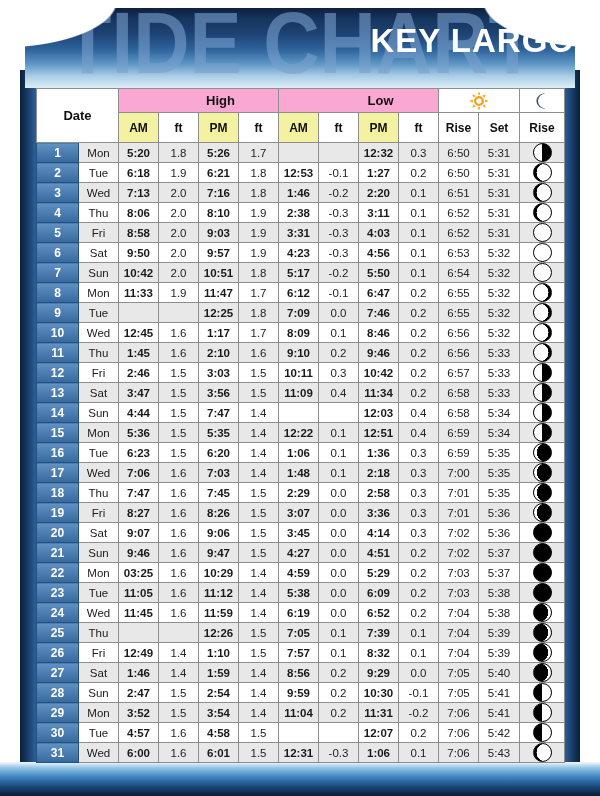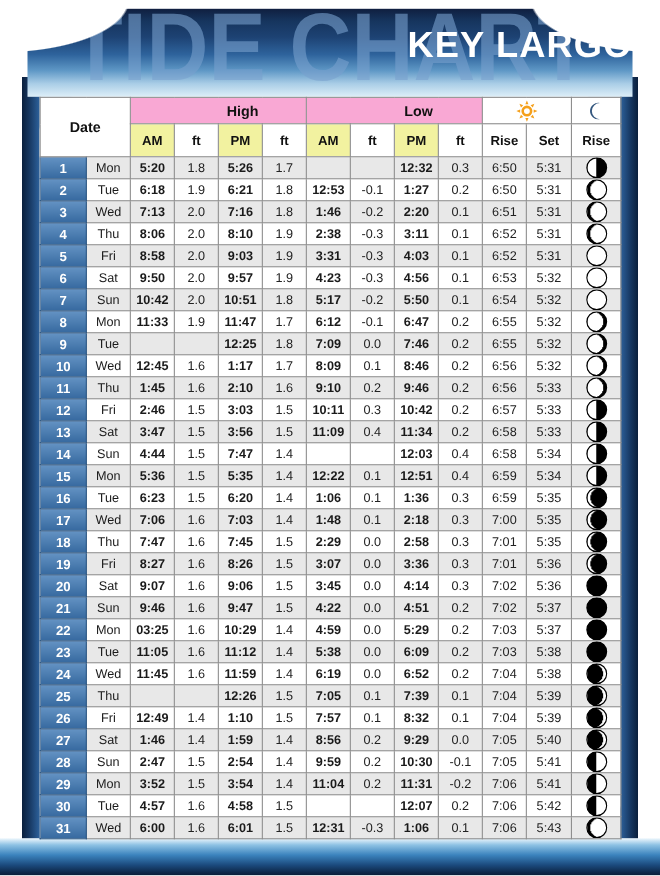--- a/index.html
+++ b/index.html
@@ -474,21 +474,21 @@
               <div class="moon moon-new"></div>
             </td>
     </tr>
           <tr class="data-row">
       <td class="num">21</td>
       <td class="day">Sun</td>
       <td class="time">9:46</td>
       <td class="ft">1.6</td>
       <td class="time">9:47</td>
       <td class="ft">1.5</td>
-      <td class="time">4:22</td>
+      <td class="time">4:27</td>
       <td class="ft">0.0</td>
       <td class="time">4:51</td>
       <td class="ft">0.2</td>
       <td class="ft">7:02</td>
       <td class="ft">5:37</td>
       <td>
               <div class="moon moon-new"></div>
             </td>
     </tr>
           <tr class="data-row">

